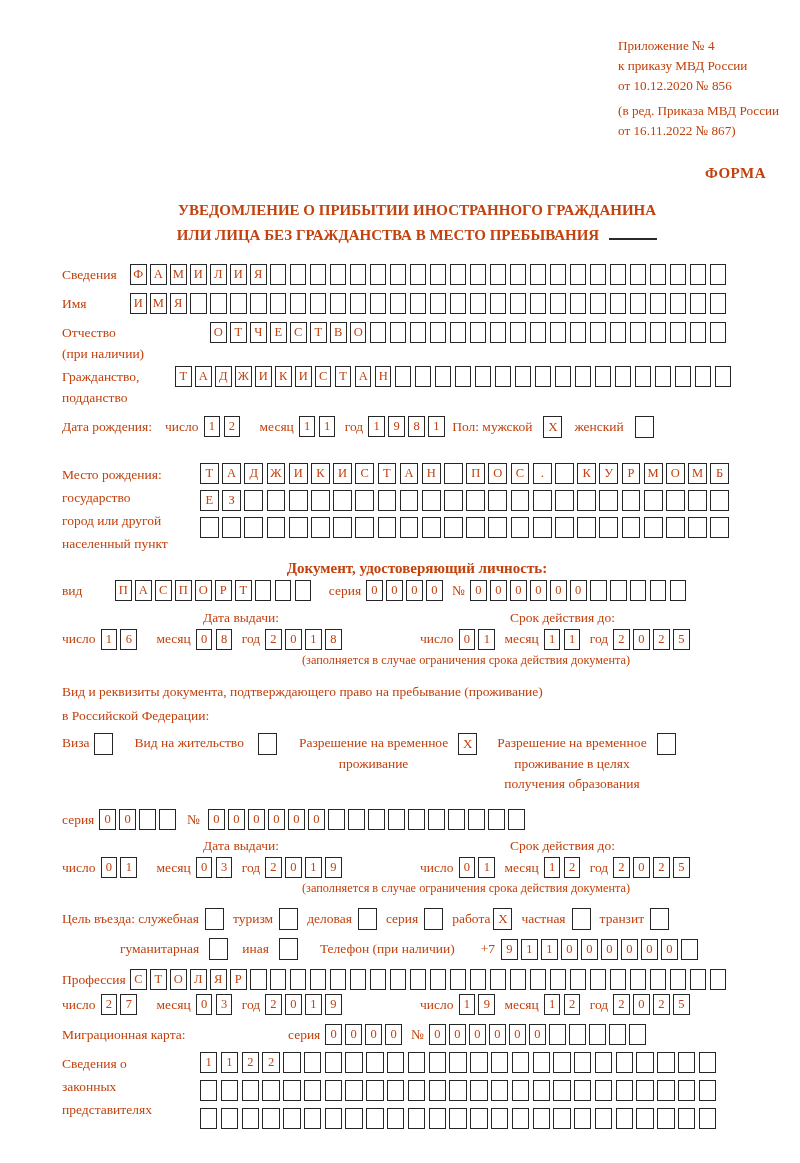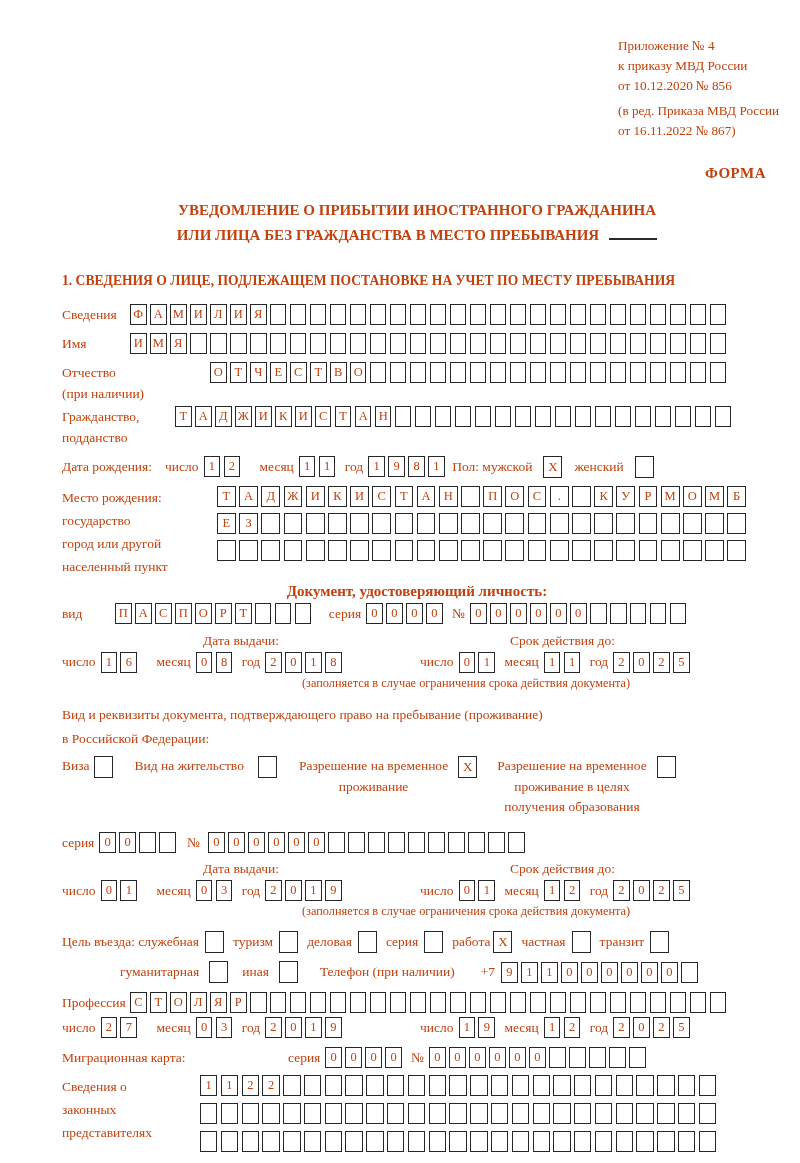--- a/index.html
+++ b/index.html
@@ -58,21 +58,20 @@
     <div>от 16.11.2022 № 867)</div>
   </div>
 
   <div class="forma">ФОРМА</div>
 
   <div class="title">
     <div>УВЕДОМЛЕНИЕ О ПРИБЫТИИ ИНОСТРАННОГО ГРАЖДАНИНА</div>
     <div><span>ИЛИ ЛИЦА БЕЗ ГРАЖДАНСТВА В МЕСТО ПРЕБЫВАНИЯ</span><span class="blank-line"></span></div>
   </div>
 
-  <div class="sec-heading">1. СВЕДЕНИЯ О ЛИЦЕ, ПОДЛЕЖАЩЕМ ПОСТАНОВКЕ НА УЧЕТ ПО МЕСТУ ПРЕБЫВАНИЯ</div>
 
   <div class="frow" style="margin-top:15px;">
     <span class="flabel" style="width:68px;">Сведения</span>
     <span class="boxes">
         <span class="cell">Ф</span>
         <span class="cell">А</span>
         <span class="cell">М</span>
         <span class="cell">И</span>
         <span class="cell">Л</span>
         <span class="cell">И</span>
@@ -233,21 +232,21 @@
     <span class="dlbl" style="margin-left:4px;">Пол: мужской</span>
     <span class="boxes cb">
         <span class="cell">X</span>
       </span>
     <span class="dlbl small-gap">женский</span>
     <span class="boxes cb">
         <span class="cell"></span>
       </span>
   </div>
 
-  <div class="frow" style="margin-top:8px;gap:17px;">
+  <div class="frow" style="margin-top:25px;">
     <span class="flabel" style="width:138px;line-height:23px;">
       <div>Место рождения:</div>
       <div>государство</div>
       <div>город или другой</div>
       <div>населенный пункт</div>
     </span>
     <span class="wide">
       <div style="margin-bottom:6px;" class="boxes">
           <span class="cell">Т</span>
           <span class="cell">А</span>

